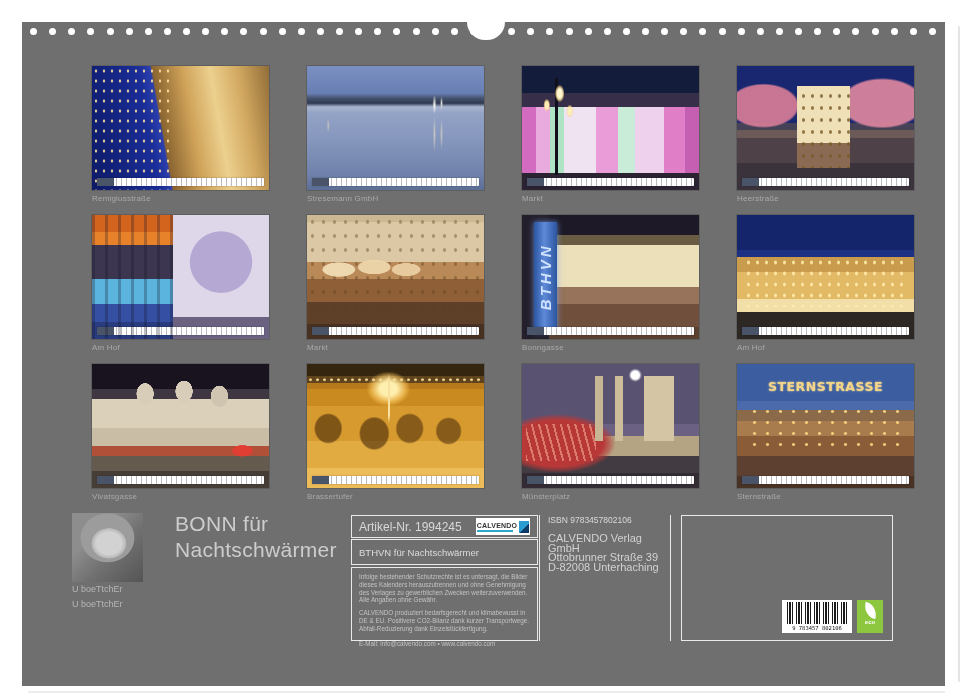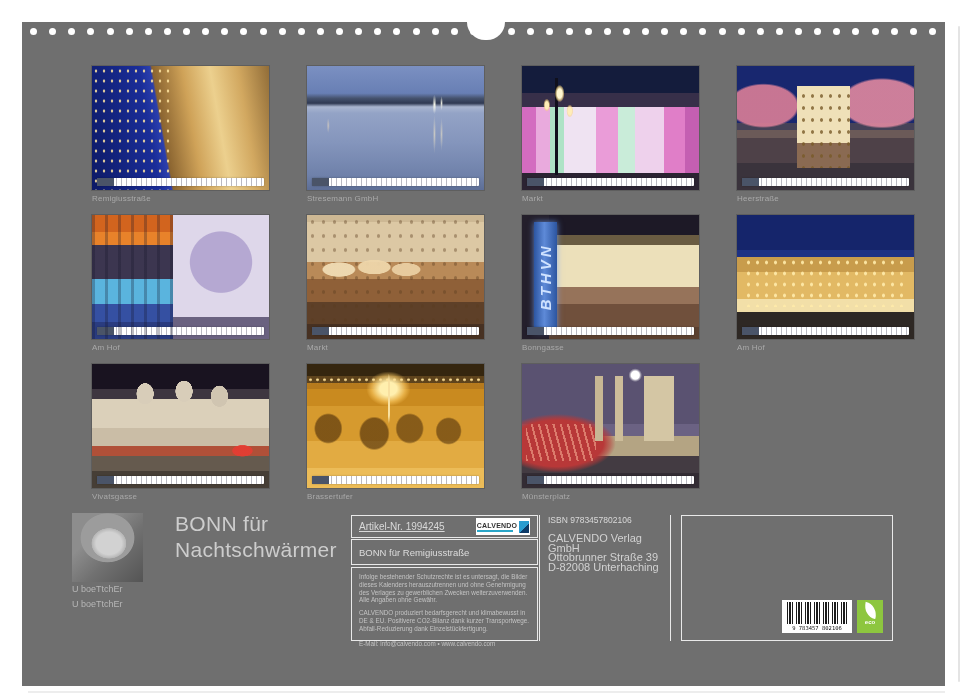--- a/index.html
+++ b/index.html
@@ -107,21 +107,21 @@
 
   
   .author-photo{position:absolute;left:50px;top:491px;width:71px;height:69px;background:
     radial-gradient(40% 36% at 52% 44%,#d2d2d2 0 45%,#b6b6b6 60%,transparent 62%),
     radial-gradient(62% 58% at 50% 36%,#9c9c9c 0 60%,transparent 62%),
     linear-gradient(135deg,#8d8d8d 0 30%,#707070 60%,#545454 100%);}
   .author-names{position:absolute;left:50px;top:560px;font-size:9px;line-height:15px;color:#b6b6b6;}
   .big-title{position:absolute;left:153px;top:489px;font-size:21px;line-height:26px;color:#cdcdcd;letter-spacing:.3px;}
 
   .boxA{position:absolute;left:329px;top:493px;width:187px;height:23px;border:1px solid #e9e9e9;box-sizing:border-box;display:flex;align-items:center;padding:0 7px;}
-  .artikel{font-size:10px;color:#d9d9d9;text-decoration:underline;}
+  .artikel{font-size:12px;color:#d9d9d9;}
   .logo{margin-left:auto;width:54px;height:17px;background:#ffffff;display:flex;align-items:center;justify-content:center;gap:2px;}
   .logo-textwrap{display:flex;flex-direction:column;}
   .logo-text{font-size:7px;font-weight:bold;color:#333;letter-spacing:.2px;line-height:7px;}
   .logo-tag{height:2px;width:36px;background:#2aa6c8;margin-top:1px;}
   .logo-icon{width:10px;height:12px;background:linear-gradient(135deg,#2a9cd0 0 55%,#0d3a67 55%);}
 
   .boxB{position:absolute;left:329px;top:517px;width:187px;height:26px;border:1px solid #e9e9e9;box-sizing:border-box;display:flex;align-items:center;padding:0 7px;font-size:9.5px;color:#dddddd;}
 
   .boxC{position:absolute;left:329px;top:545px;width:187px;height:74px;border:1px solid #e9e9e9;box-sizing:border-box;padding:5px 7px;font-size:6.3px;line-height:7.8px;color:#c3c3c3;}
   .boxC p{margin:0;}
@@ -276,20 +276,27 @@
         <span class="caption">Brassertufer</span>
       </div>
 
       <div class="cell">
         <div class="thumb m10">
           <div class="cal-strip"></div>
         </div>
         <span class="caption">Münsterplatz</span>
       </div>
 
+      <div class="cell">
+        <div class="thumb m12">
+          <span class="sternstrasse-text">STERNSTRASSE</span>
+          <div class="cal-strip"></div>
+        </div>
+        <span class="caption">Sternstraße</span>
+      </div>
 
     </div>
 
     <div class="author-photo"></div>
     <div class="author-names">
       <div>U boeTtchEr</div>
       <div>U boeTtchEr</div>
     </div>
 
     <div class="big-title">
@@ -302,21 +309,21 @@
       <div class="logo">
         <div class="logo-textwrap">
           <span class="logo-text">CALVENDO</span>
           <div class="logo-tag"></div>
         </div>
         <div class="logo-icon"></div>
       </div>
     </div>
 
     <div class="boxB">
-      <span>BONN für Remigiusstraße</span>
+      <span>BTHVN für Nachtschwärmer</span>
     </div>
 
     <div class="boxC">
       <p class="p1">Infolge bestehender Schutzrechte ist es untersagt, die Bilder dieses Kalenders herauszutrennen und ohne Genehmigung des Verlages zu gewerblichen Zwecken weiterzuverwenden. Alle Angaben ohne Gewähr.</p>
       <p class="p2">CALVENDO produziert bedarfsgerecht und klimabewusst in DE &amp; EU. Positivere CO2-Bilanz dank kurzer Transportwege. Abfall-Reduzierung dank Einzelstückfertigung.</p>
       <p class="email">E-Mail: info@calvendo.com • www.calvendo.com</p>
     </div>
 
     <div class="vline1"></div>
     <div class="vline2"></div>

